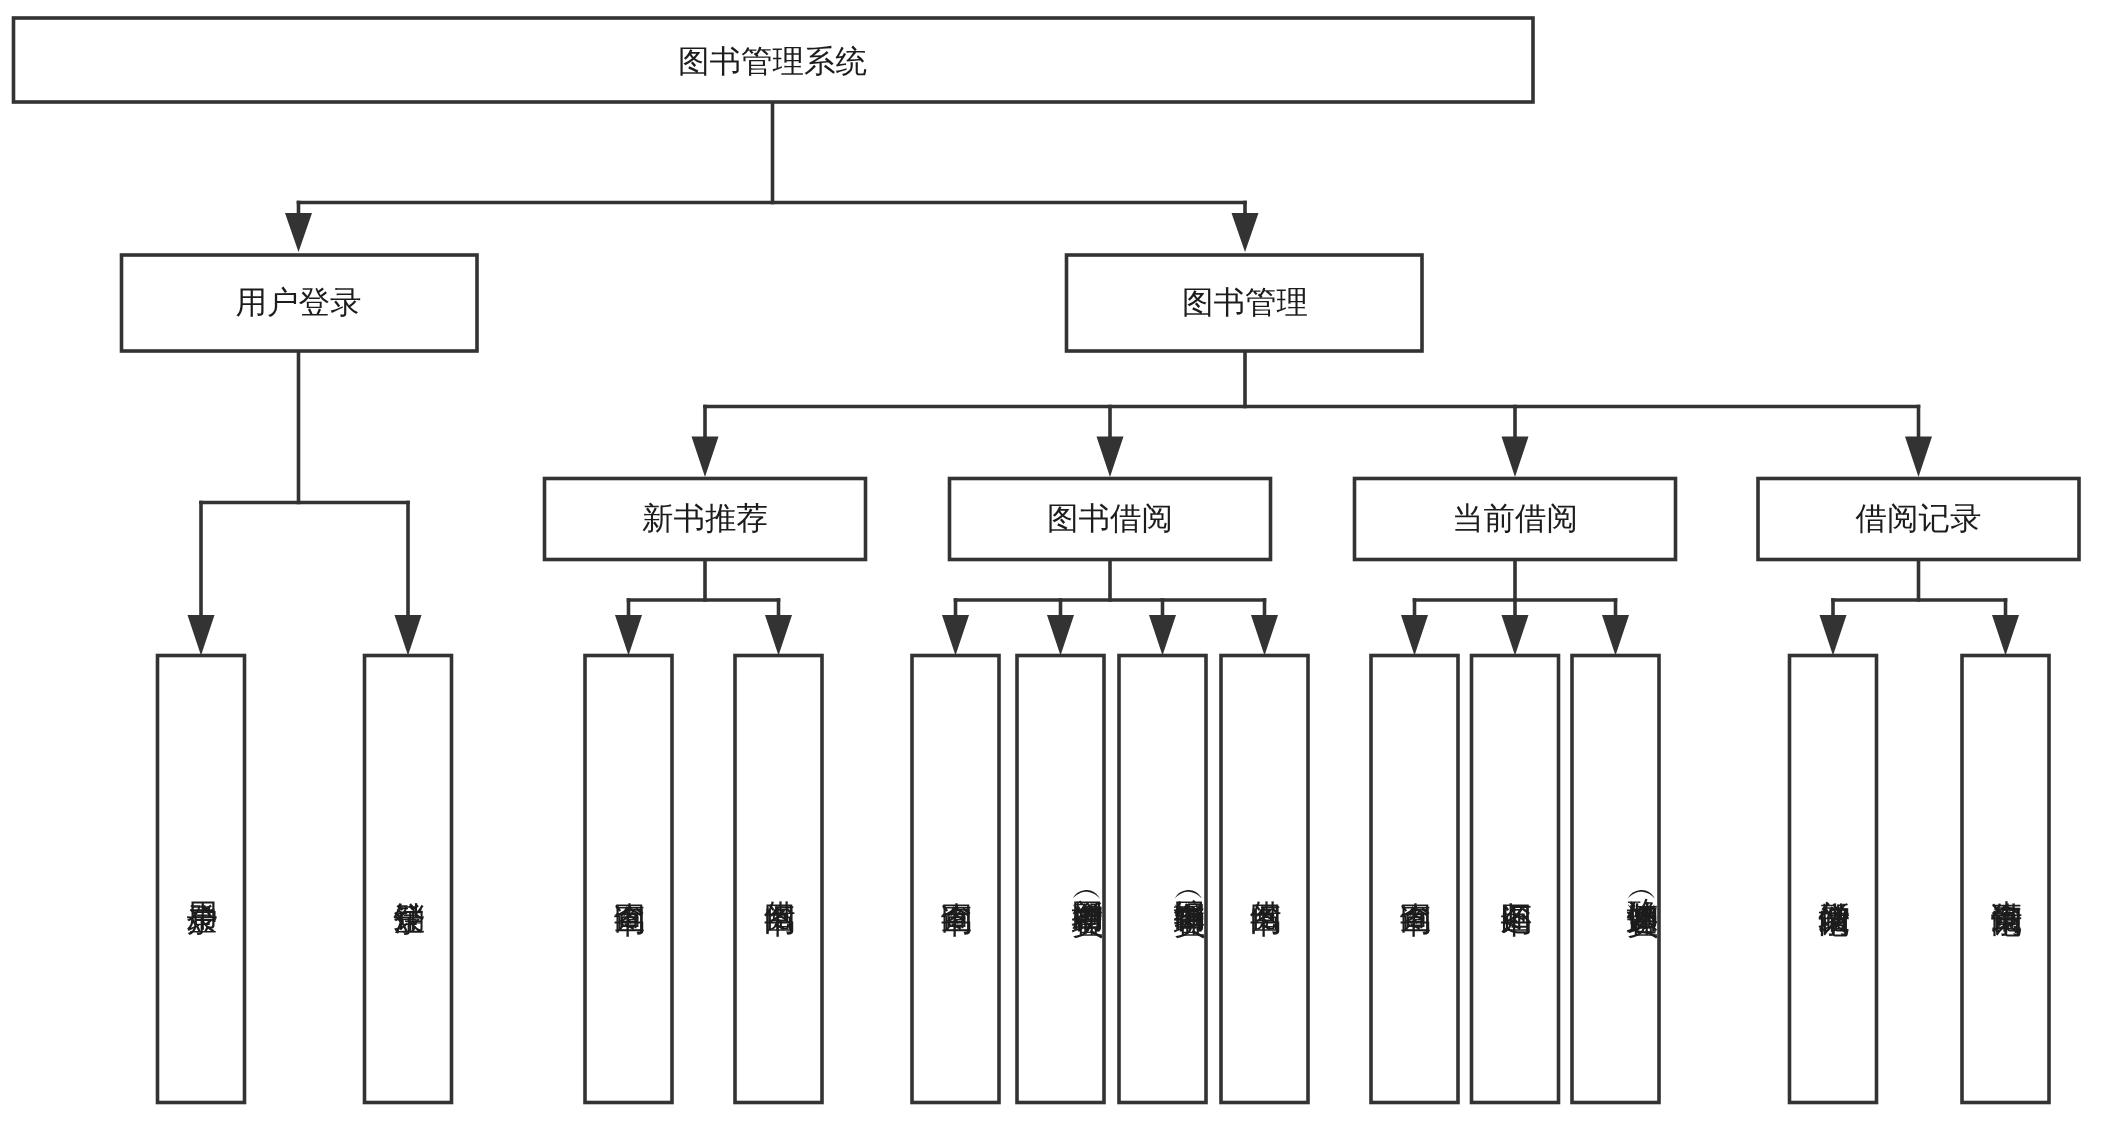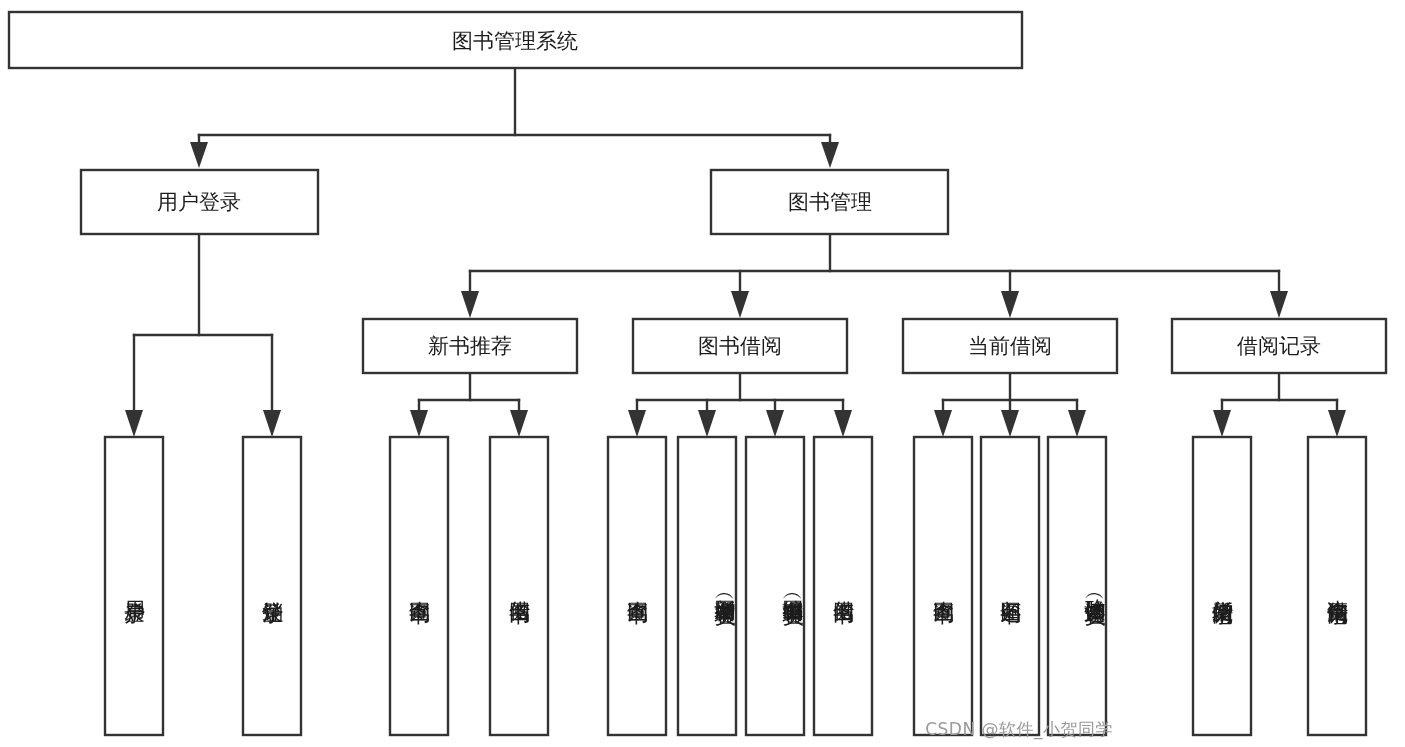--- a/index.html
+++ b/index.html
@@ -210,15 +210,14 @@
   <div class="node-label-v" style="left:746px; top:440px; width:58px; height:292px; align-items:flex-start;">编辑图书（管理员）</div>
   <div class="node-label-v" style="left:814px; top:437px; width:58px; height:298px;">借阅图书</div>
 
   <div class="node-label-v" style="left:914px; top:437px; width:58px; height:298px;">查询图书</div>
   <div class="node-label-v" style="left:981px; top:437px; width:58px; height:298px;">归还图书</div>
   <div class="node-label-v" style="left:1048px; top:440px; width:58px; height:292px; align-items:flex-start;">确认归还（管理员）</div>
 
   <div class="node-label-v" style="left:1193px; top:437px; width:58px; height:298px;">新增借阅记录</div>
   <div class="node-label-v" style="left:1308px; top:437px; width:58px; height:298px;">查询借阅记录</div>
 
-  <div id="watermark">CSDN @软件_小贺同学</div>
 
 </div>
 
 </body></html>

